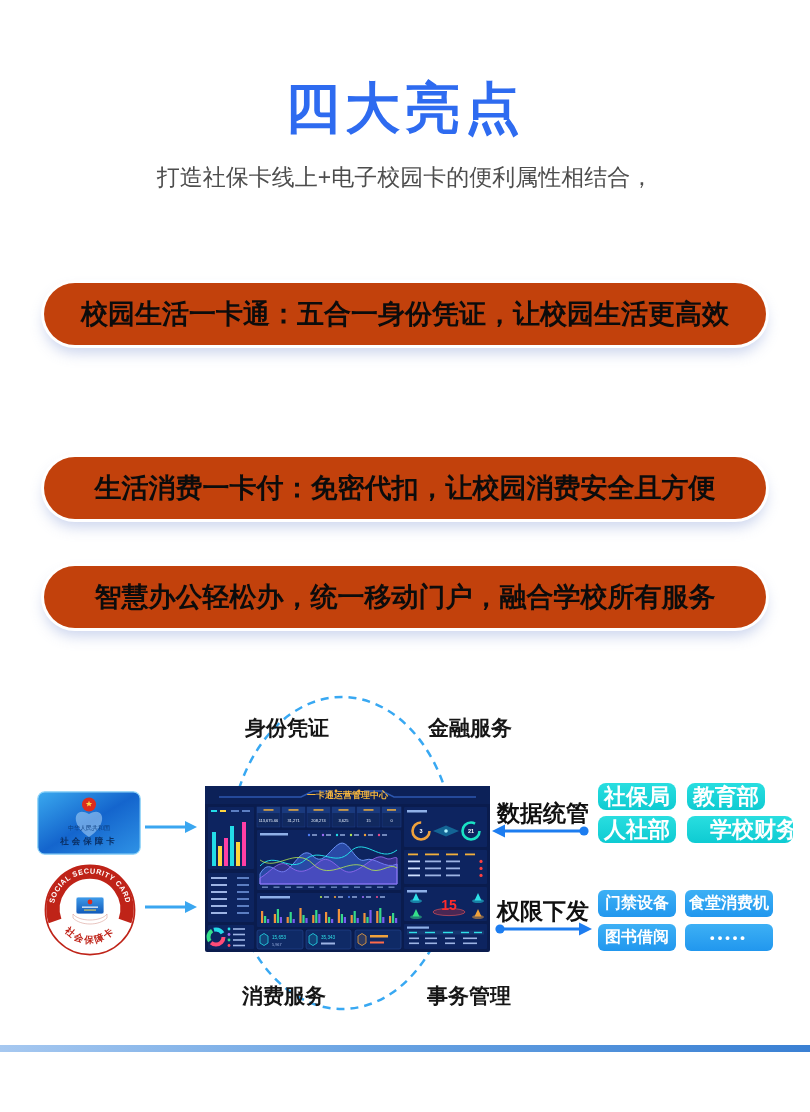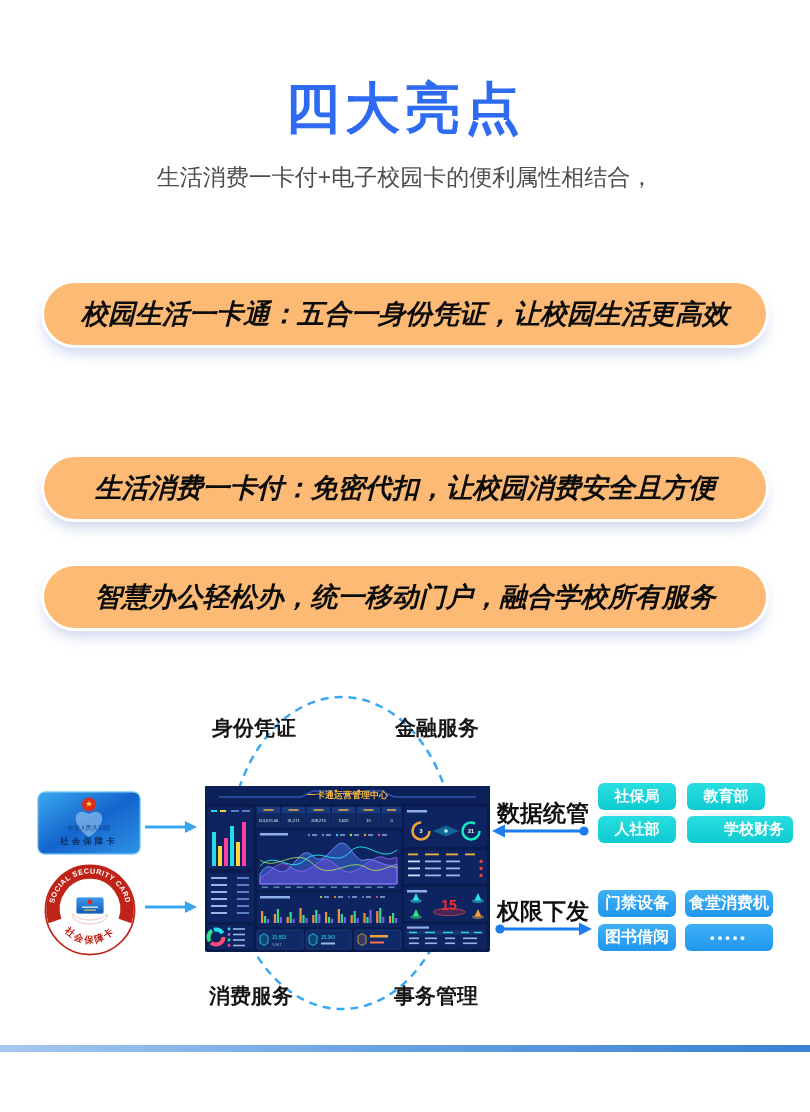--- a/index.html
+++ b/index.html
@@ -5,57 +5,57 @@
   html,body{margin:0;padding:0;background:#fff;}
   .page{position:relative;width:810px;height:1052px;background:#ffffff;overflow:hidden;
         font-family:"Liberation Sans",sans-serif;}
   
   .title{position:absolute;left:0;right:0;top:72px;text-align:center;
          font-size:55px;font-weight:900;color:#2e6bf0;letter-spacing:5px;}
   .subtitle{position:absolute;left:0;right:0;top:160px;text-align:center;
             font-size:23px;line-height:35px;color:#4d4d4d;font-weight:500;}
   
   .pill{position:absolute;left:44px;width:722px;height:62px;border-radius:32px;
-        background:#fdba74;box-shadow:0 0 0 3px #ffffff,0 8px 14px rgba(140,160,215,.45);
+        background:#c2410c;box-shadow:0 0 0 3px #ffffff,0 8px 14px rgba(140,160,215,.45);
         display:flex;align-items:center;justify-content:center;
-        font-size:27px;font-weight:700;color:#0c0c0c;white-space:nowrap;font-style:italic;}
+        font-size:27px;font-weight:700;color:#0c0c0c;white-space:nowrap;}
   .pill1{top:283px;} .pill2{top:370px;} .pill3{top:457px;} .pill4{top:566px;}
   
   .circle-svg{position:absolute;left:226px;top:694px;width:232px;height:318px;}
-  .diag-label{position:absolute;font-size:21px;font-weight:700;color:#161616;white-space:nowrap;}
+  .diag-label{position:absolute;font-size:21px;font-weight:700;color:#161616;white-space:nowrap;margin-left:33px;}
   .lbl-tl{left:212px;top:714px;} .lbl-tr{left:395px;top:714px;}
   .lbl-bl{left:209px;top:982px;} .lbl-br{left:394px;top:982px;}
   .card-svg{position:absolute;left:37px;top:791px;width:104px;height:64px;}
   .seal-svg{position:absolute;left:44px;top:864px;width:92px;height:92px;}
   .arrow-svg{position:absolute;width:52px;height:14px;}
   .arr1{left:145px;top:820px;} .arr2{left:145px;top:900px;}
   .dash-svg{position:absolute;left:205px;top:786px;width:285px;height:166px;}
   .group-label{position:absolute;font-size:23px;font-weight:700;color:#101010;white-space:nowrap;}
   .lbl-data{left:497px;top:798px;} .lbl-perm{left:497px;top:896px;}
   .harrow-svg{position:absolute;width:100px;height:18px;}
   .harrow-data{left:492px;top:822px;} .harrow-perm{left:492px;top:920px;}
   .chip{position:absolute;height:27px;border-radius:6px;color:#fff;font-weight:700;
         display:flex;align-items:center;justify-content:center;white-space:nowrap;}
-  .chip-cyan{background:linear-gradient(180deg,#29dee0,#0ecbd2);font-size:15px;}
+  .chip-cyan{background:linear-gradient(180deg,#29dee0,#0ecbd2);font-size:22px;border-radius:8px;}
   .chip-blue{background:linear-gradient(180deg,#3db0f5,#2197ee);font-size:16px;}
   .c1{left:598px;top:783px;width:78px;} .c2{left:687px;top:783px;width:78px;}
   .c3{left:598px;top:816px;width:78px;} .c4{left:687px;top:816px;width:78px;padding-left:28px;}
   .b1{left:598px;top:890px;width:78px;} .b2{left:685px;top:890px;width:88px;}
   .b3{left:598px;top:924px;width:78px;} .b4{left:685px;top:924px;width:88px;letter-spacing:3px;font-size:13px;}
   .bottom-bar{position:absolute;left:0;right:0;bottom:0;height:7px;
               background:linear-gradient(90deg,#a6c8f0 0%,#6aa4e3 45%,#3a80d3 100%);}
 </style>
 </head>
 <body>
 
 <div class="page">
 
   <div class="title">四大亮点</div>
   <div class="subtitle">
-    <div>生活消费一卡付+电子校园卡的便利属性相结合，</div>
+    <div>打造社保卡线上+电子校园卡的便利属性相结合，</div>
   </div>
 
   <div class="pill pill1">
     <span>校园生活一卡通：五合一身份凭证，让校园生活更高效</span>
   </div>
   <div class="pill pill3">
     <span>生活消费一卡付：免密代扣，让校园消费安全且方便</span>
   </div>
   <div class="pill pill4">
     <span>智慧办公轻松办，统一移动门户，融合学校所有服务</span>

